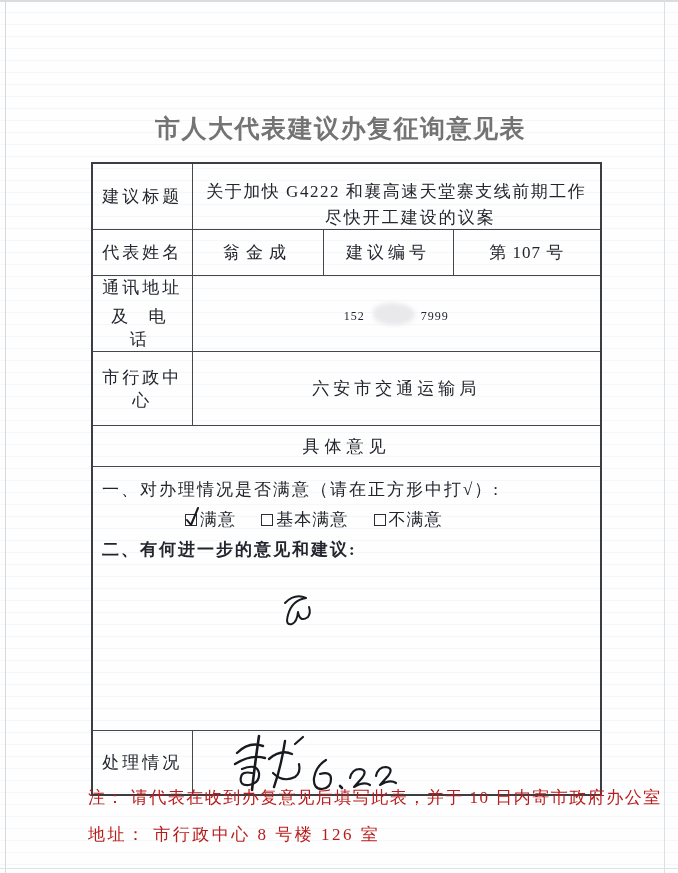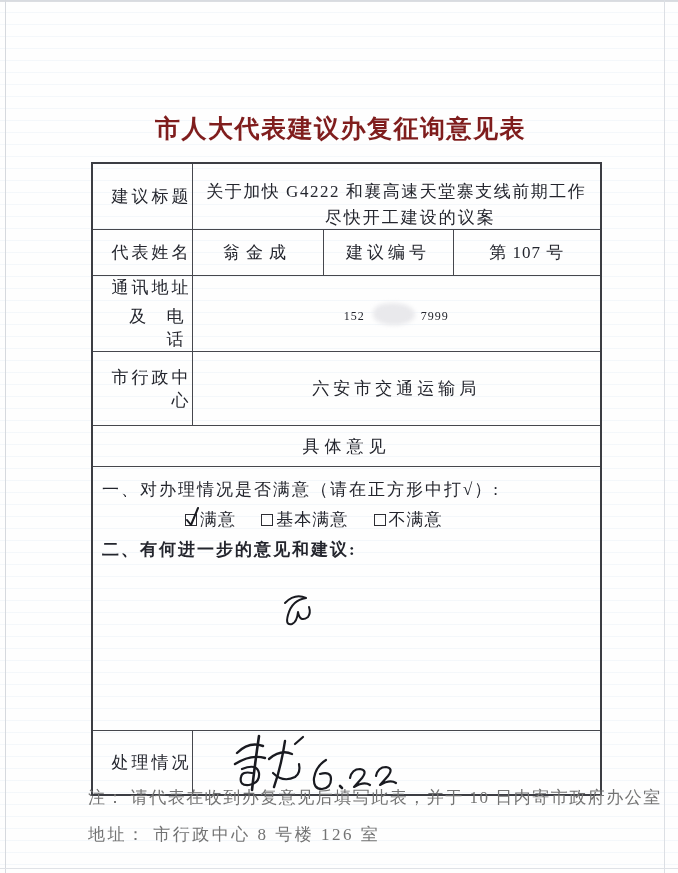--- a/index.html
+++ b/index.html
@@ -29,41 +29,41 @@
   .scan-edge-top    { position: absolute; left: 0; right: 0; top: 0; height: 2px; background: #cfd2d7; opacity: .75; }
 
   .title {
     position: absolute;
     top: 112px; left: 86px; width: 509px;
     margin: 0;
     text-align: center;
     font-size: 25px;
     font-weight: 700;
     letter-spacing: 1.5px;
-    color: #7f1d1d;
+    color: #737373;
     white-space: nowrap;
   }
 
   table.form-table {
     position: absolute;
     left: 91px; top: 162px;
     width: 509px;
     border-collapse: collapse;
     table-layout: fixed;
     border: 2px solid #3c3d43;
     font-size: 17px;
   }
   .form-table td {
     border: 1.5px solid #46474d;
     padding: 0;
     text-align: center;
     vertical-align: middle;
     color: #23252d;
   }
-  td.lbl { letter-spacing: 3px; text-align: right; }
+  td.lbl { letter-spacing: 3px; }
   td.lbl .l2 { letter-spacing: 8px; margin-top: 6px; }
 
   .r1 td { height: 55px; }
   .r2 td { height: 45px; }
   .r3 td { height: 75px; }
   .r4 td { height: 73px; }
   .r5 td { height: 40px; }
   .r6 td { height: 263px; padding-left: 11px; }
   .r7 td { height: 63px; }
 
@@ -103,21 +103,21 @@
   .hw-none { position: absolute; left: 184px; top: 122px; }
   .hand-lbl { letter-spacing: 2px; }
   td.handling-cell { text-align: left; position: relative; }
   .hw-sign { position: absolute; left: 36px; top: 2px; }
 
   .note {
     position: absolute;
     left: 88px;
     font-size: 17px;
     letter-spacing: 1.5px;
-    color: #737373;
+    color: #b91c1c;
     white-space: nowrap;
   }
   .note1 { top: 786px; }
   .note2 { top: 823px; letter-spacing: 2.5px; }
 
   svg path { fill: none; stroke: #191a20; stroke-linecap: round; stroke-linejoin: round; }
 </style>
 </head>
 <body>
 

